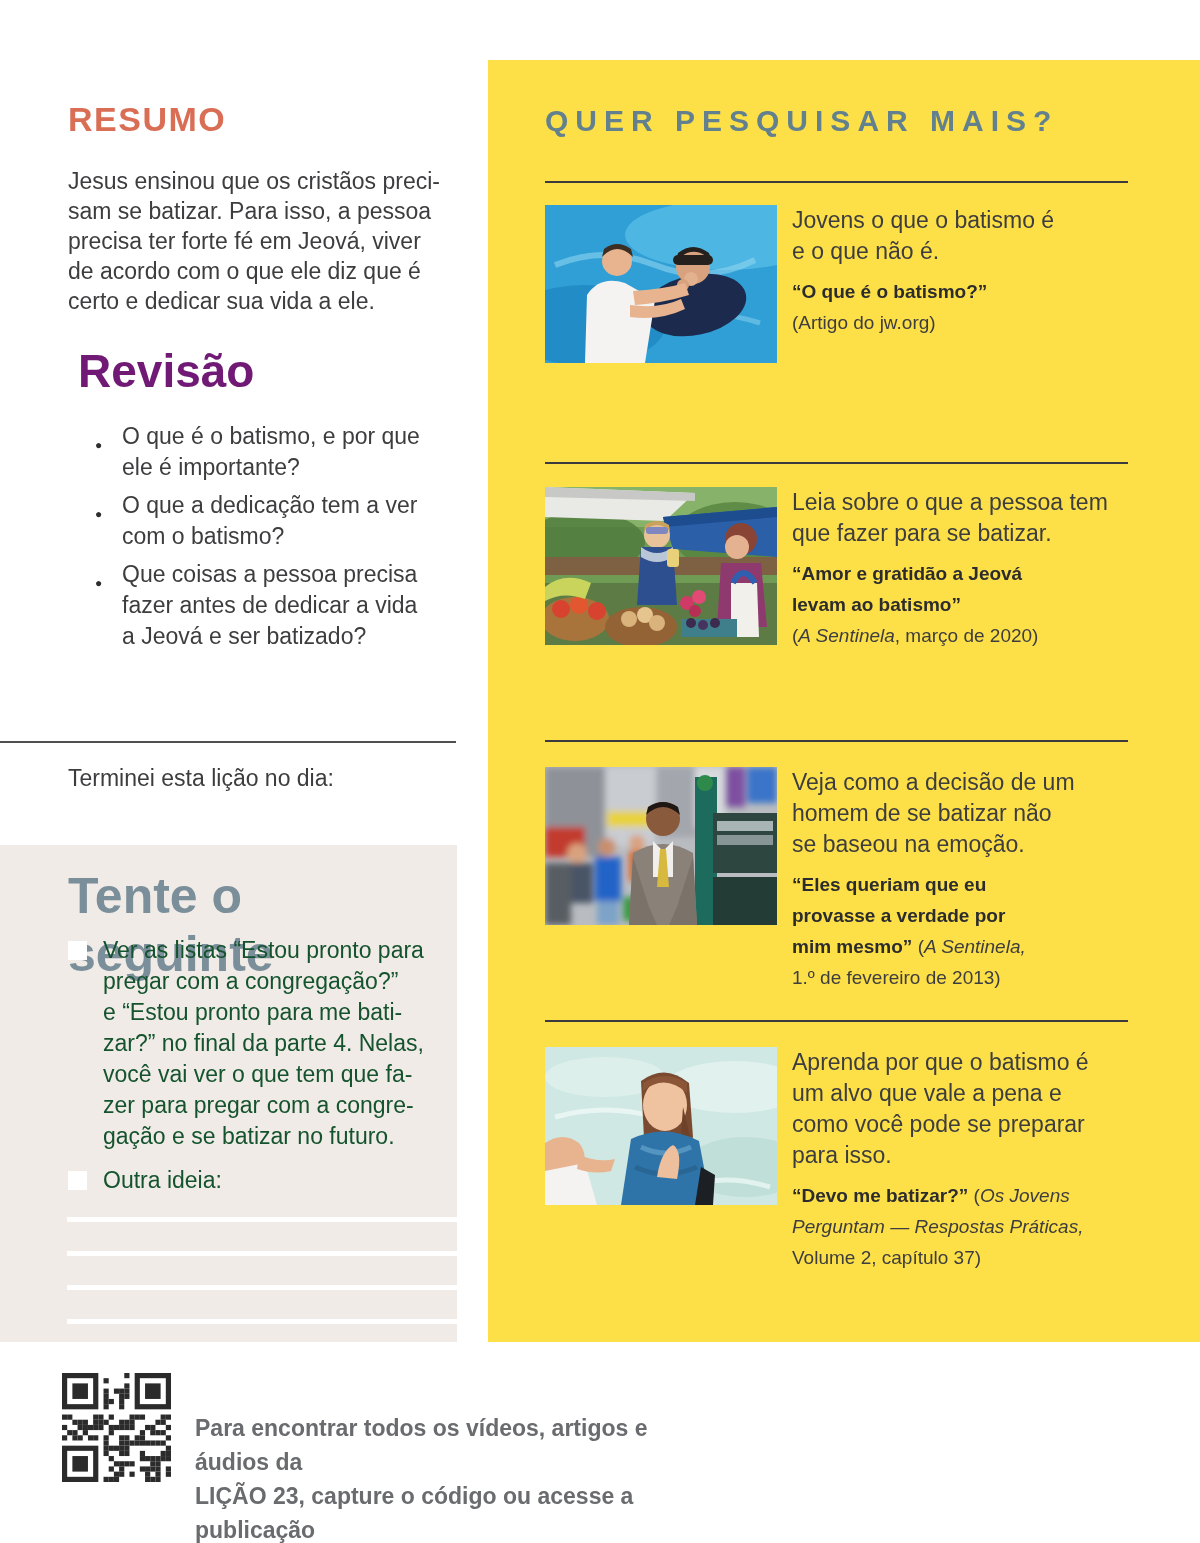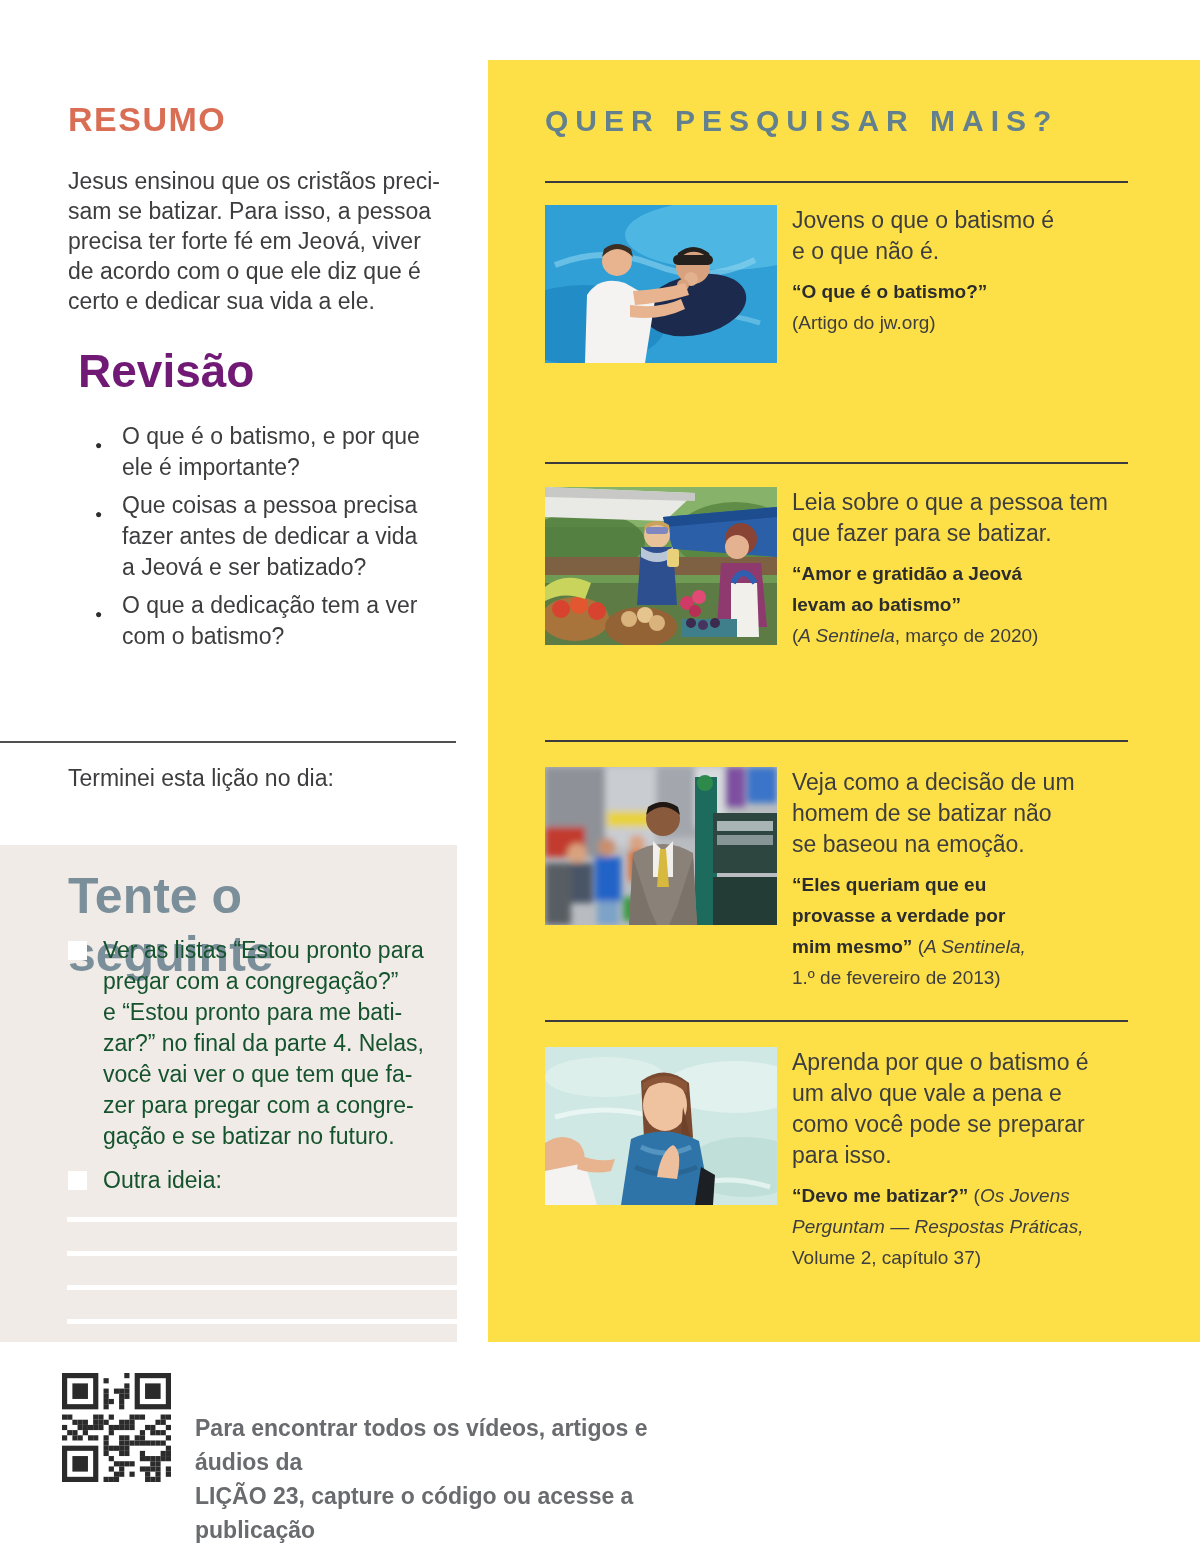--- a/index.html
+++ b/index.html
@@ -55,25 +55,25 @@
     <p class="resumo-body">Jesus ensinou que os cristãos preci-
 sam se batizar. Para isso, a pessoa
 precisa ter forte fé em Jeová, viver
 de acordo com o que ele diz que é
 certo e dedicar sua vida a ele.</p>
 
     <h2 class="review-title">Revisão</h2>
     <ul class="review-list">
       <li>O que é o batismo, e por que
 ele é importante?</li>
+      <li>O que a dedicação tem a ver
+com o batismo?</li>
       <li>Que coisas a pessoa precisa
 fazer antes de dedicar a vida
 a Jeová e ser batizado?</li>
-      <li>O que a dedicação tem a ver
-com o batismo?</li>
     </ul>
 
     <div class="left-divider"></div>
     <p class="finished-label">Terminei esta lição no dia:</p>
 
     <div class="note-box">
       <h2 class="note-box-title">Tente o seguinte</h2>
 
       <div class="check-item check-item-1">
         <span class="box"></span>

